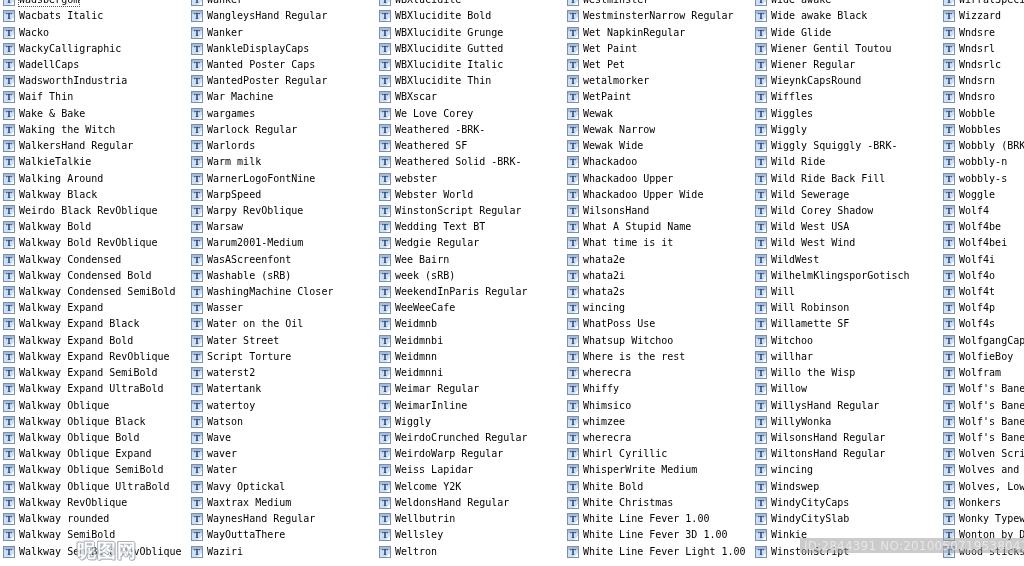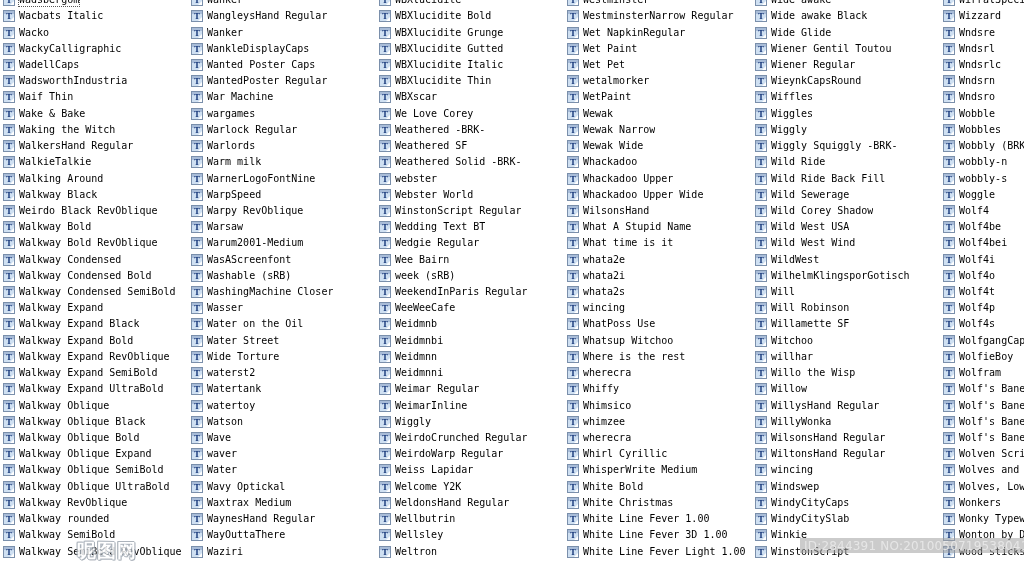--- a/index.html
+++ b/index.html
@@ -680,21 +680,21 @@
         </span>
         <span class="font-label">Water Street</span>
       </div>
       <div class="font-item">
         <span class="tt-icon">
           <span class="tt-top"></span>
           <span class="tt-body"></span>
           <span class="tt-glyph">T</span>
           <span class="tt-fold"></span>
         </span>
-        <span class="font-label">Wide Torture</span>
+        <span class="font-label">Script Torture</span>
       </div>
       <div class="font-item">
         <span class="tt-icon">
           <span class="tt-top"></span>
           <span class="tt-body"></span>
           <span class="tt-glyph">T</span>
           <span class="tt-fold"></span>
         </span>
         <span class="font-label">waterst2</span>
       </div>

